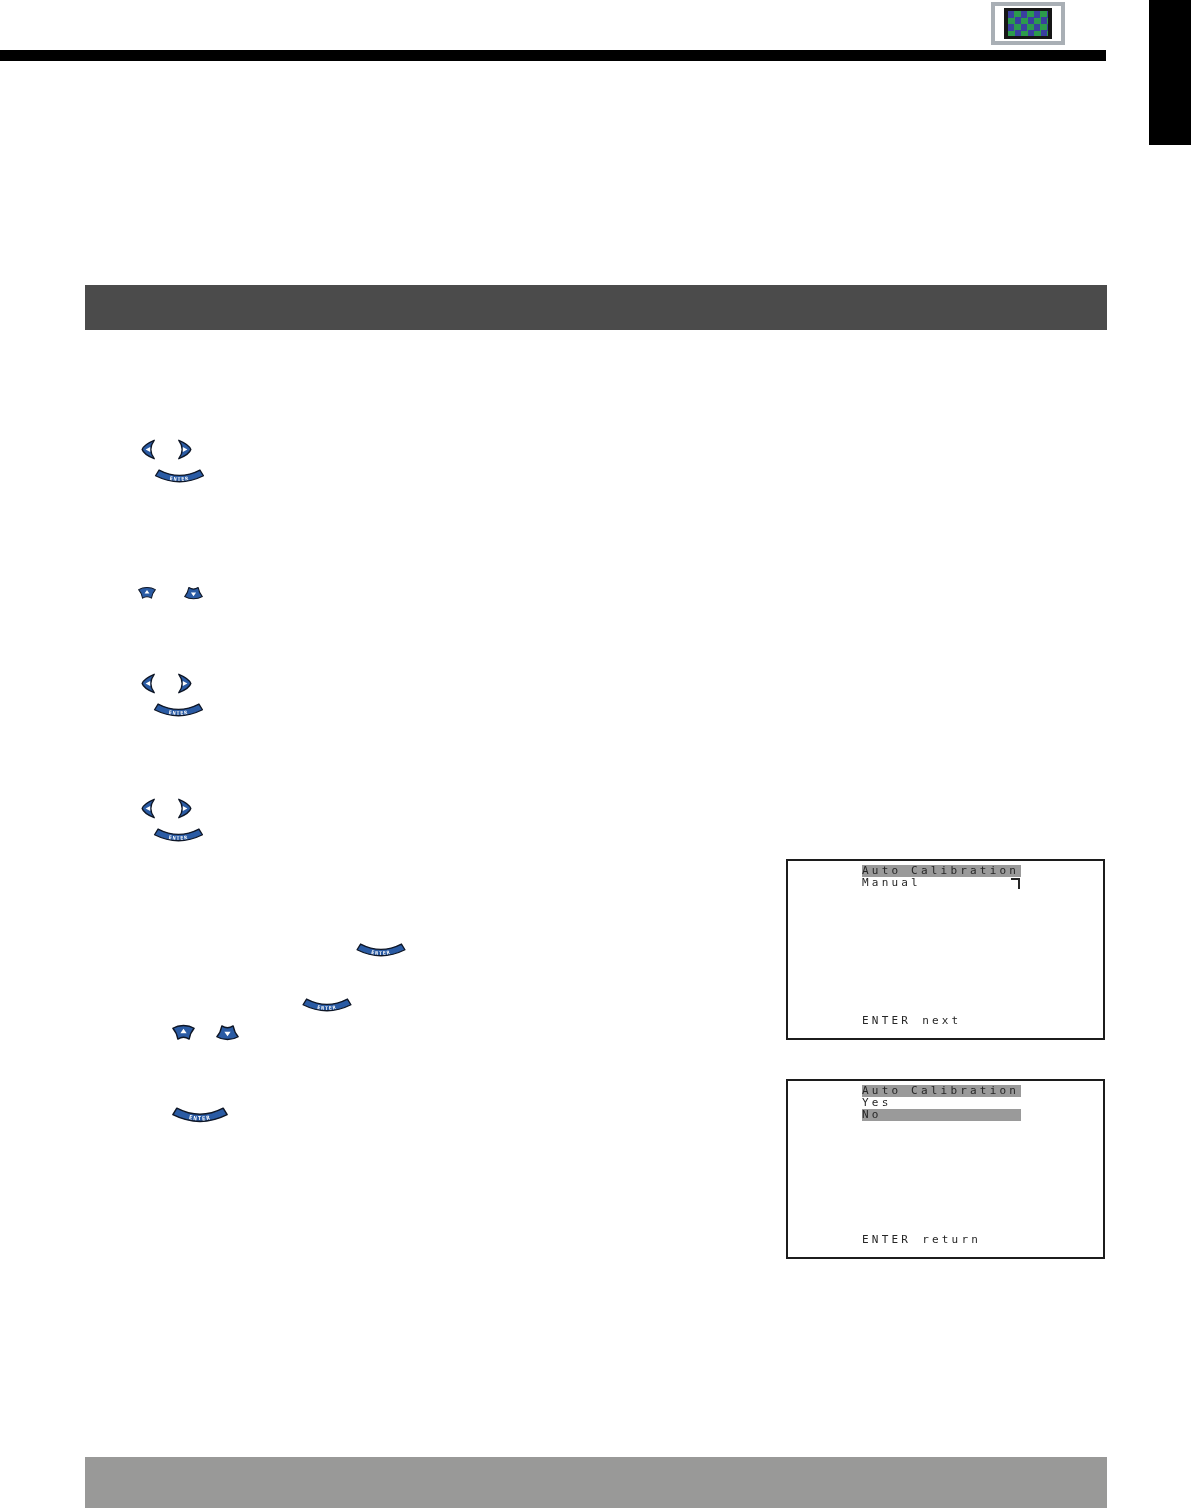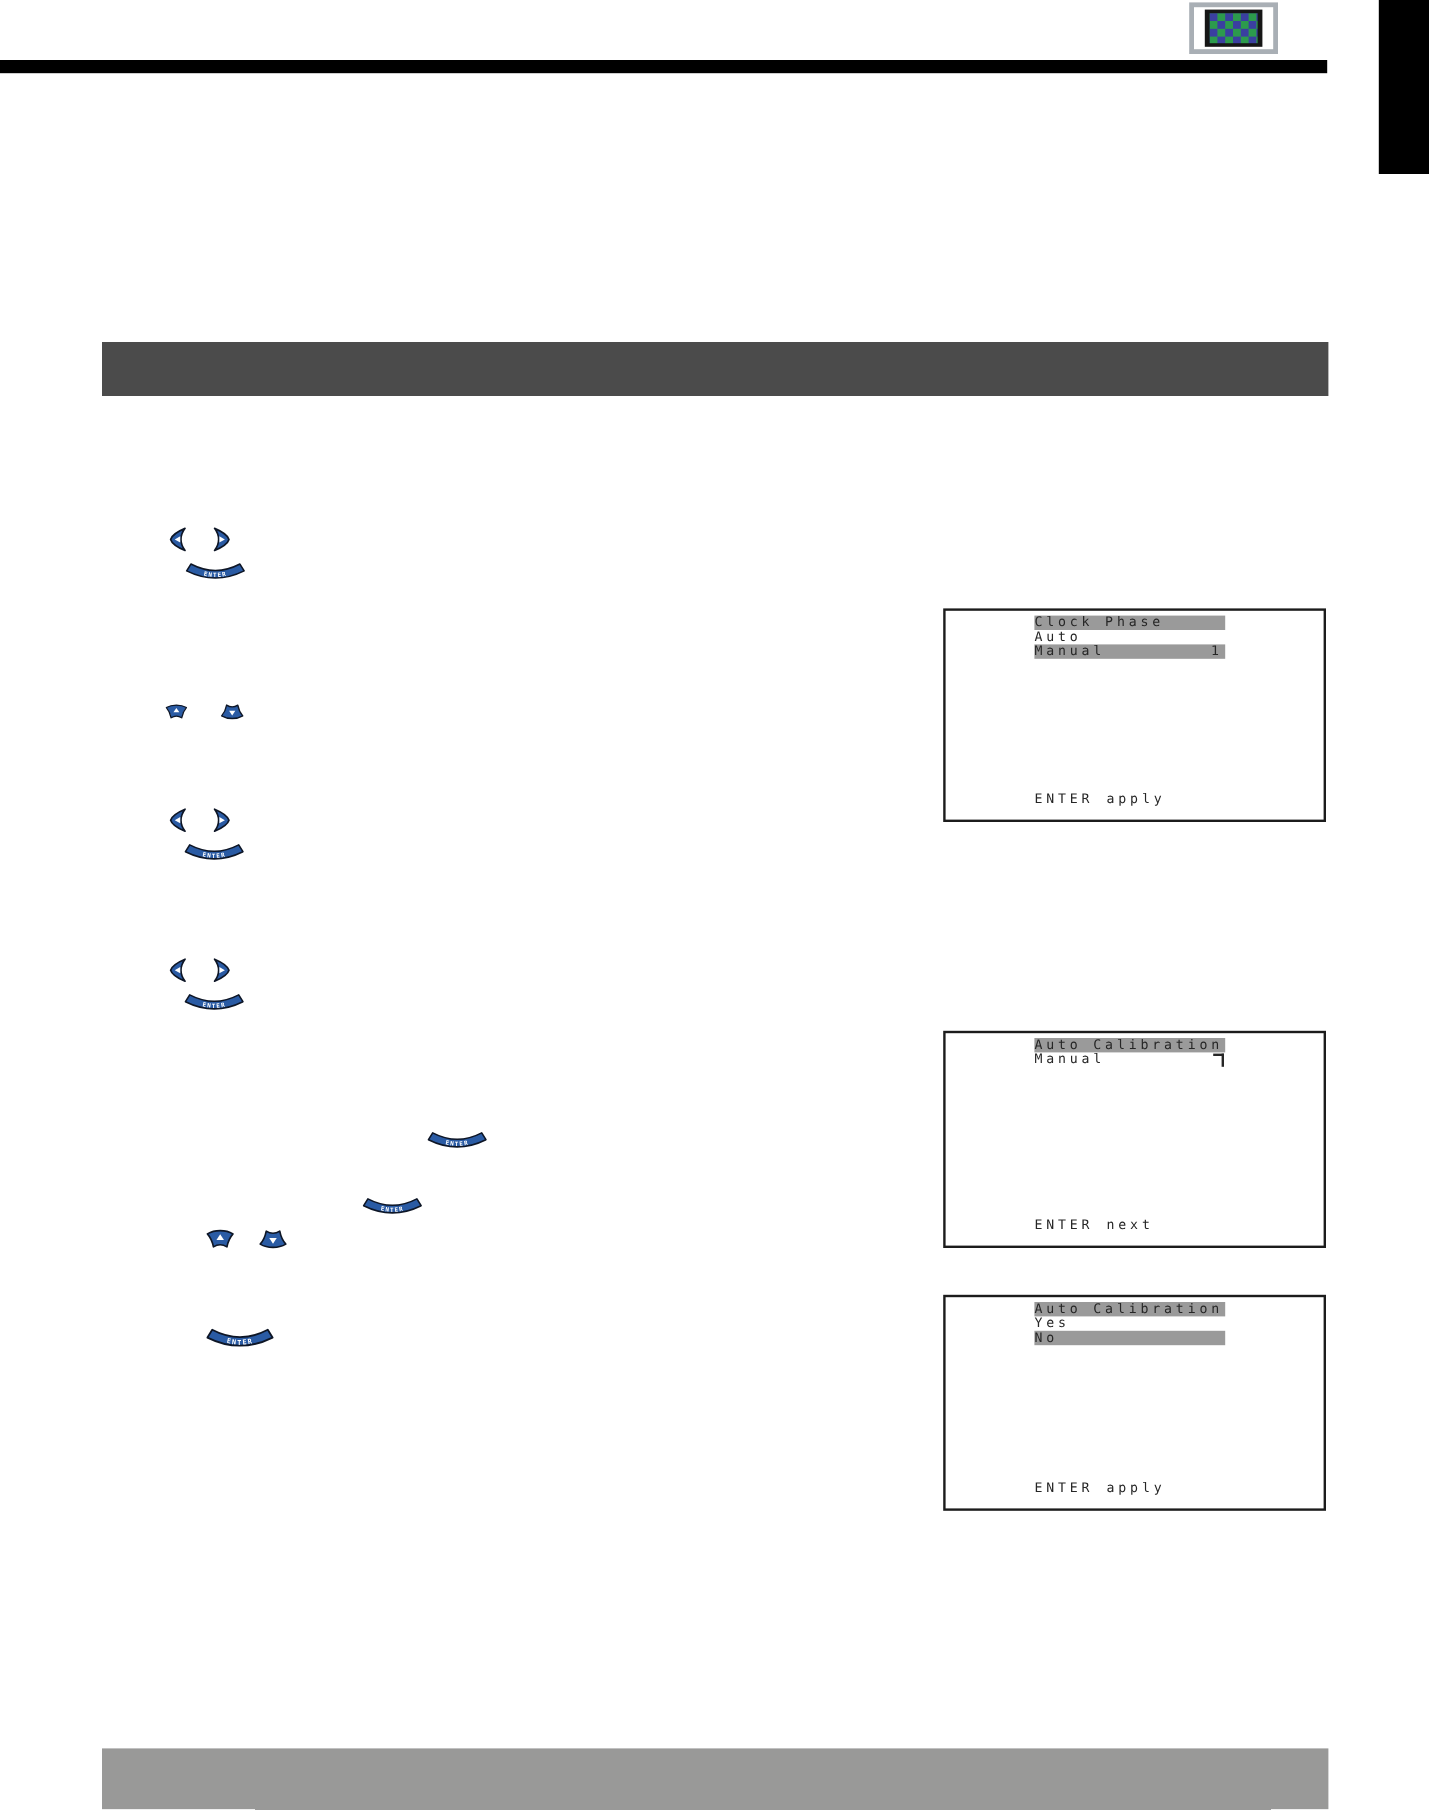--- a/index.html
+++ b/index.html
@@ -165,38 +165,20 @@
       <use href="#shape-arrow-down"></use>
     </svg>
 
   <svg class="btn" style="left:172px;top:1104px;width:56px;height:23px" viewBox="0 0 52 20">
     <use href="#shape-enter-band"></use>
     <text font-size="5.2" font-weight="bold" fill="#ffffff" letter-spacing="1.1">
       <textPath href="#enter-text-arc" startOffset="50%" text-anchor="middle">ENTER</textPath>
     </text>
   </svg>
 
-  <div class="osd-box" style="top:507px;height:178px">
-    <div class="osd-content">
-      <div class="osd-row hl">
-        <span>Clock Phase</span>
-      </div>
-      <div class="osd-row">
-        <span>Auto</span>
-        <span class="val"></span>
-      </div>
-      <div class="osd-row hl">
-        <span>Manual</span>
-        <span class="val">1</span>
-      </div>
-    </div>
-    <div class="osd-footer">
-      <span>ENTER</span><span class="action">apply</span>
-    </div>
-  </div>
 
   <div class="osd-box" style="top:859px;height:181px">
     <div class="osd-content">
       <div class="osd-row hl">
         <span>Auto Calibration</span>
       </div>
       <div class="osd-row">
         <span>Manual</span>
         <span class="return-mark"></span>
       </div>
@@ -214,17 +196,17 @@
       <div class="osd-row">
         <span>Yes</span>
         <span class="val"></span>
       </div>
       <div class="osd-row hl">
         <span>No</span>
         <span class="val"></span>
       </div>
     </div>
     <div class="osd-footer">
-      <span>ENTER</span><span class="action">apply</span>
+      <span>ENTER</span><span class="action">return</span>
     </div>
   </div>
 
 </div>
 
 </body></html>

